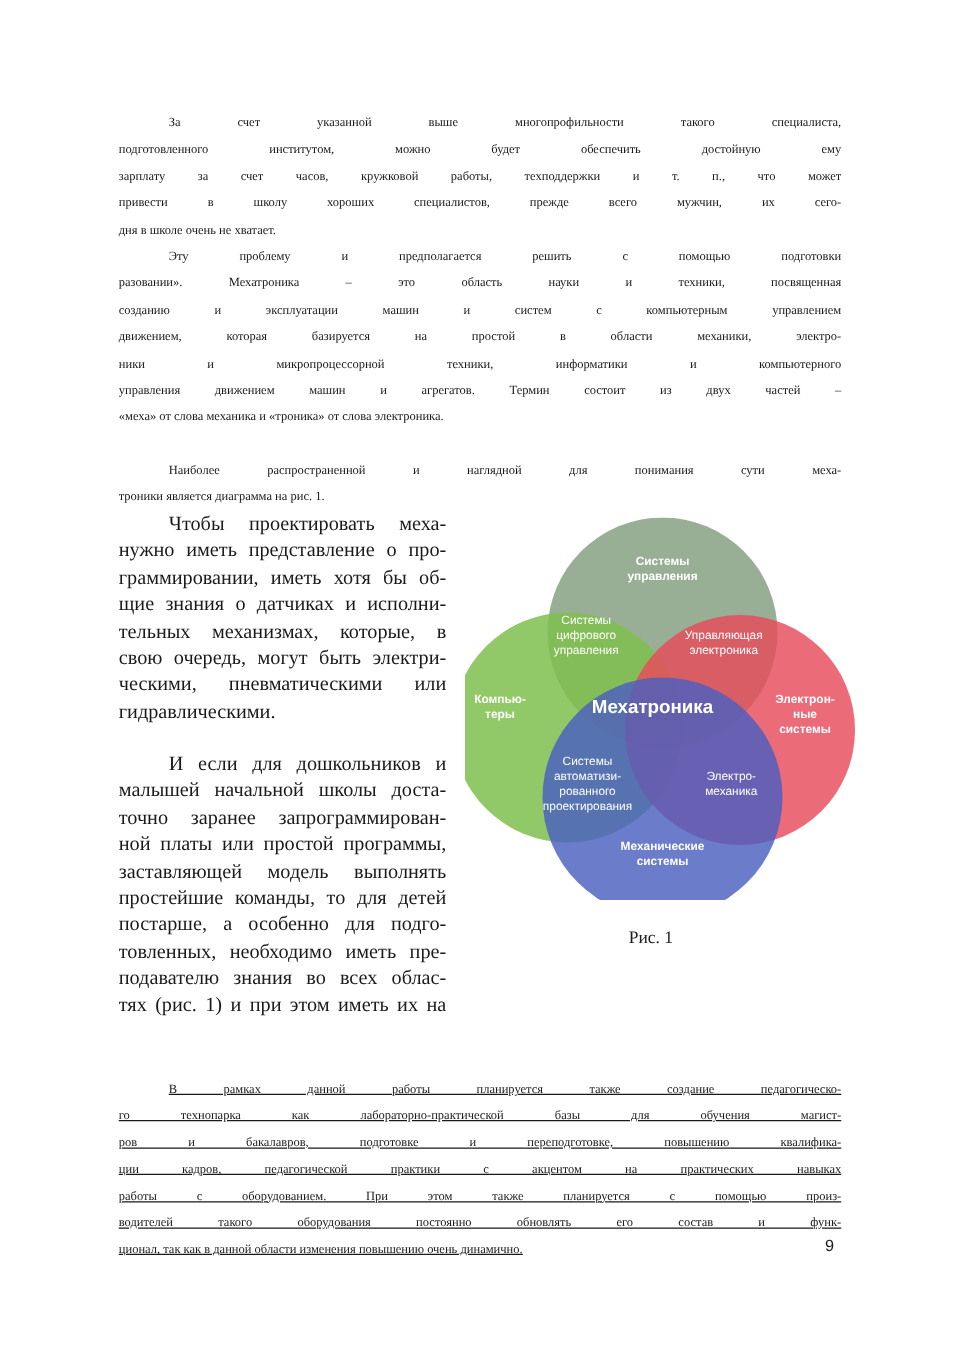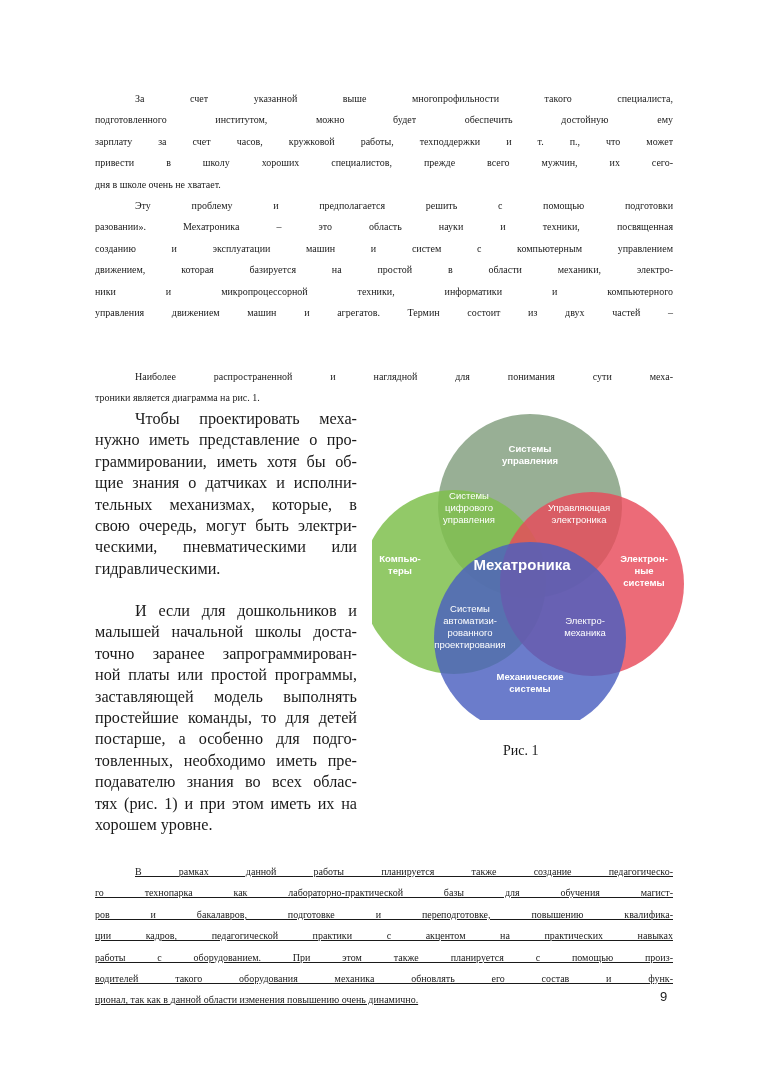--- a/index.html
+++ b/index.html
@@ -25,20 +25,21 @@
     <span class="line">привести в школу хороших специалистов, прежде всего мужчин, их сего-</span>
     <span class="line last">дня в школе очень не хватает.</span>
   </div>
 <div class="para" style="top:195px;" id="p2">
     <span class="line indent">Эту проблему и предполагается решить с помощью подготовки</span>
     <span class="line">разовании». Мехатроника – это область науки и техники, посвященная</span>
     <span class="line">созданию и эксплуатации машин и систем с компьютерным управлением</span>
     <span class="line">движением, которая базируется на простой в области механики, электро-</span>
     <span class="line">ники и микропроцессорной техники, информатики и компьютерного</span>
     <span class="line">управления движением машин и агрегатов. Термин состоит из двух частей –</span>
+    <span class="line last">«меха» от слова механика и «троника» от слова электроника.</span>
   </div>
 <div class="para" style="top:366px;" id="p3">
     <span class="line indent">Наиболее распространенной и наглядной для понимания сути меха-</span>
     <span class="line last">троники является диаграмма на рис. 1.</span>
   </div>
 <div class="col" style="top:409px;" id="p4">
     <span class="line indent">Чтобы проектировать меха-</span>
     <span class="line">нужно иметь представление о про-</span>
     <span class="line">граммировании, иметь хотя бы об-</span>
     <span class="line">щие знания о датчиках и исполни-</span>
@@ -51,29 +52,28 @@
     <span class="line indent">И если для дошкольников и</span>
     <span class="line">малышей начальной школы доста-</span>
     <span class="line">точно заранее запрограммирован-</span>
     <span class="line">ной платы или простой программы,</span>
     <span class="line">заставляющей модель выполнять</span>
     <span class="line">простейшие команды, то для детей</span>
     <span class="line">постарше, а особенно для подго-</span>
     <span class="line">товленных, необходимо иметь пре-</span>
     <span class="line">подавателю знания во всех облас-</span>
     <span class="line">тях (рис. 1) и при этом иметь их на</span>
-    <span class="line last">хорошем уровне.</span>
   </div>
 <div class="para" style="top:861px;text-decoration:underline;" id="p6">
     <span class="line indent">В рамках данной работы планируется также создание педагогическо-</span>
     <span class="line">го технопарка как лабораторно-практической базы для обучения магист-</span>
     <span class="line">ров и бакалавров, подготовке и переподготовке, повышению квалифика-</span>
     <span class="line">ции кадров, педагогической практики с акцентом на практических навыках</span>
     <span class="line">работы с оборудованием. При этом также планируется с помощью произ-</span>
-    <span class="line">водителей такого оборудования механика обновлять его состав и функ-</span>
+    <span class="line">водителей такого оборудования постоянно обновлять его состав и функ-</span>
     <span class="line last">ционал, так как в данной области изменения повышению очень динамично.</span>
   </div>
 
 <svg class="venn" viewBox="0 0 316 306">
   <circle cx="158" cy="92" r="92" fill="#8fa88c" opacity="0.92"></circle>
   <circle cx="82" cy="168" r="92" fill="#7fbf4d" opacity="0.85"></circle>
   <circle cx="220" cy="170" r="92" fill="#e84a5a" opacity="0.82"></circle>
   <circle cx="158" cy="224" r="96" fill="#4a5fc0" opacity="0.82"></circle>
   <g font-family="Liberation Sans, sans-serif" fill="#ffffff" text-anchor="middle" font-size="9.5">
     <text x="158" y="38" font-weight="bold">Системы</text>

